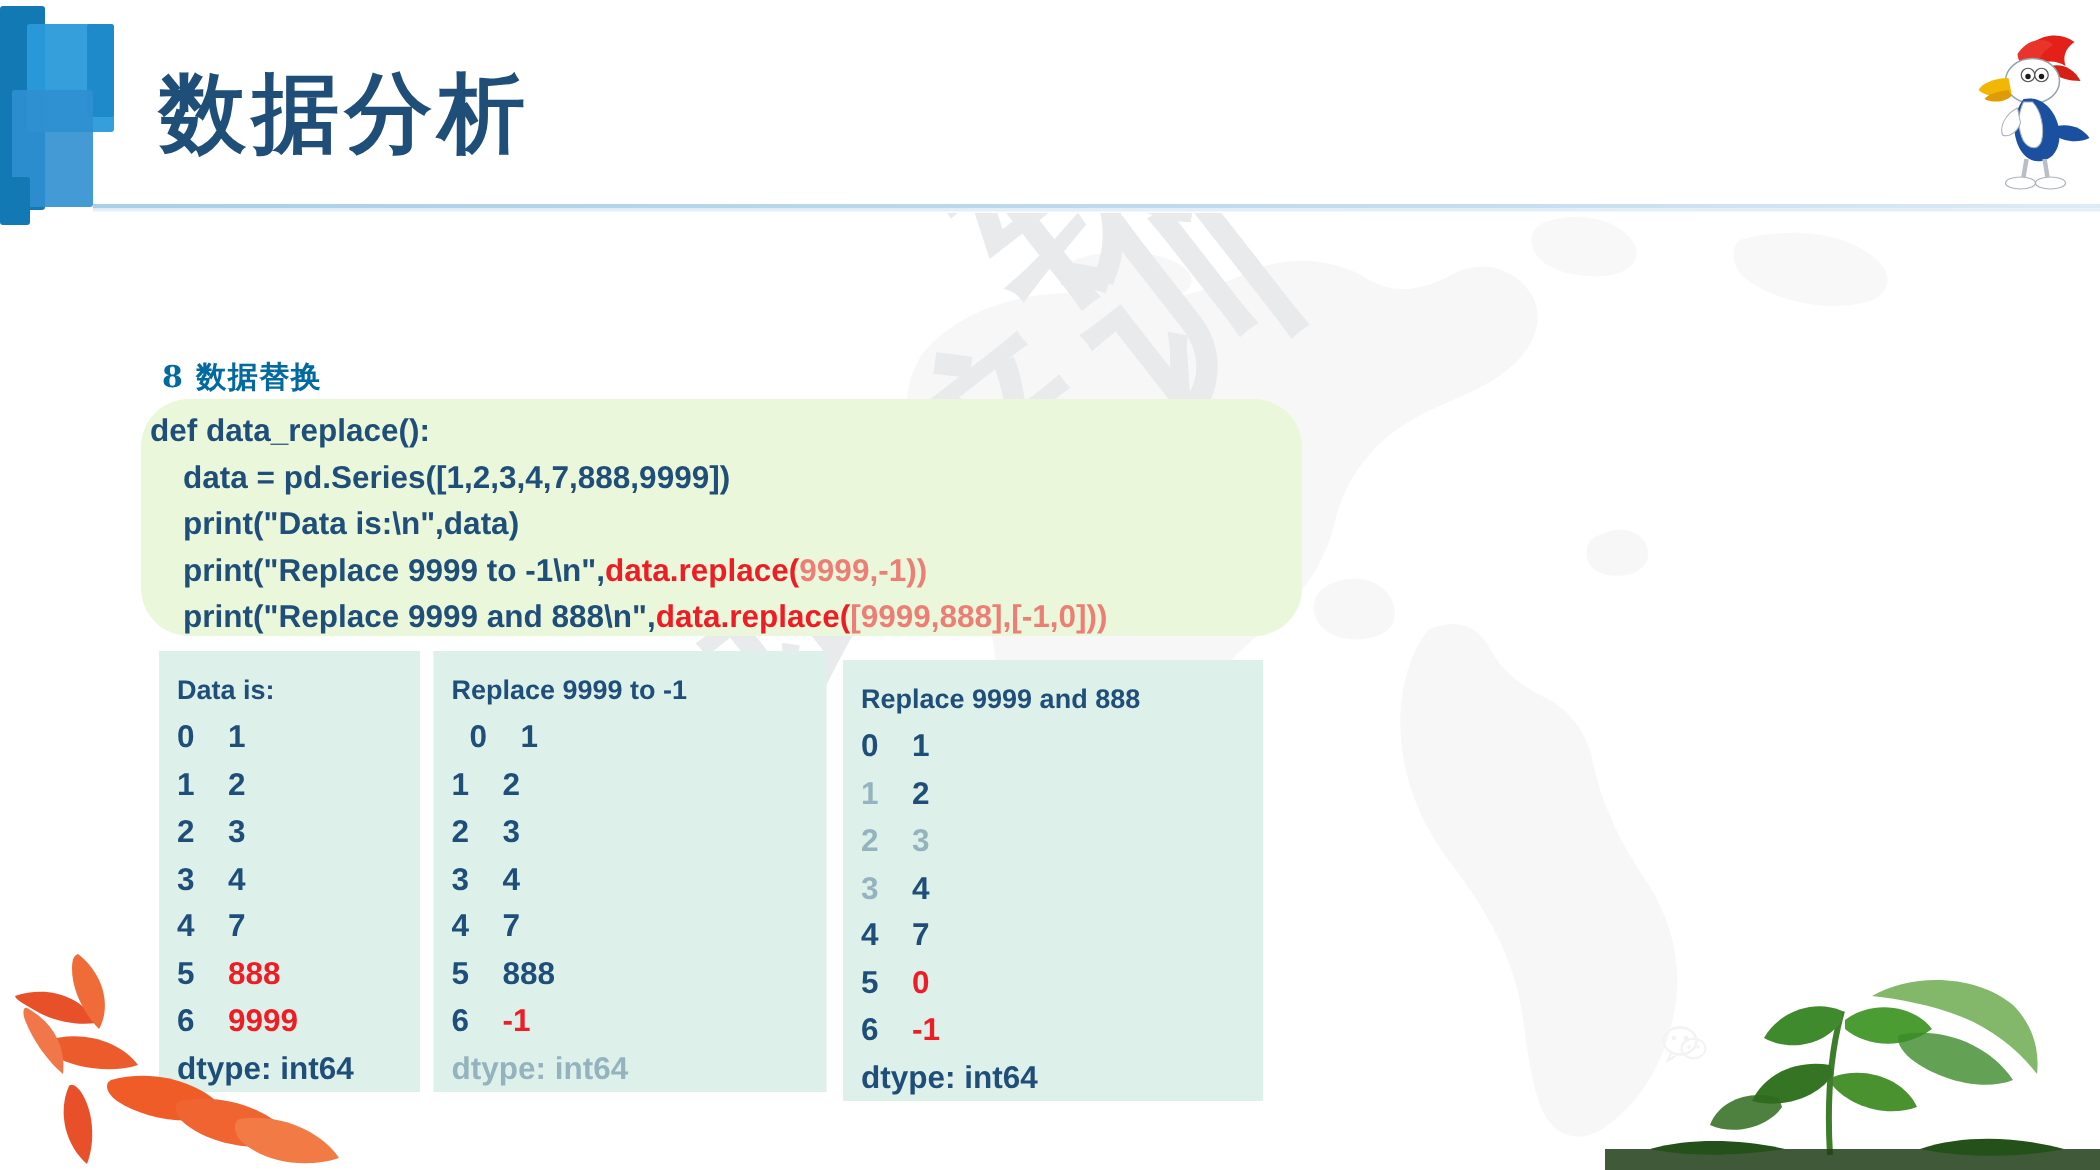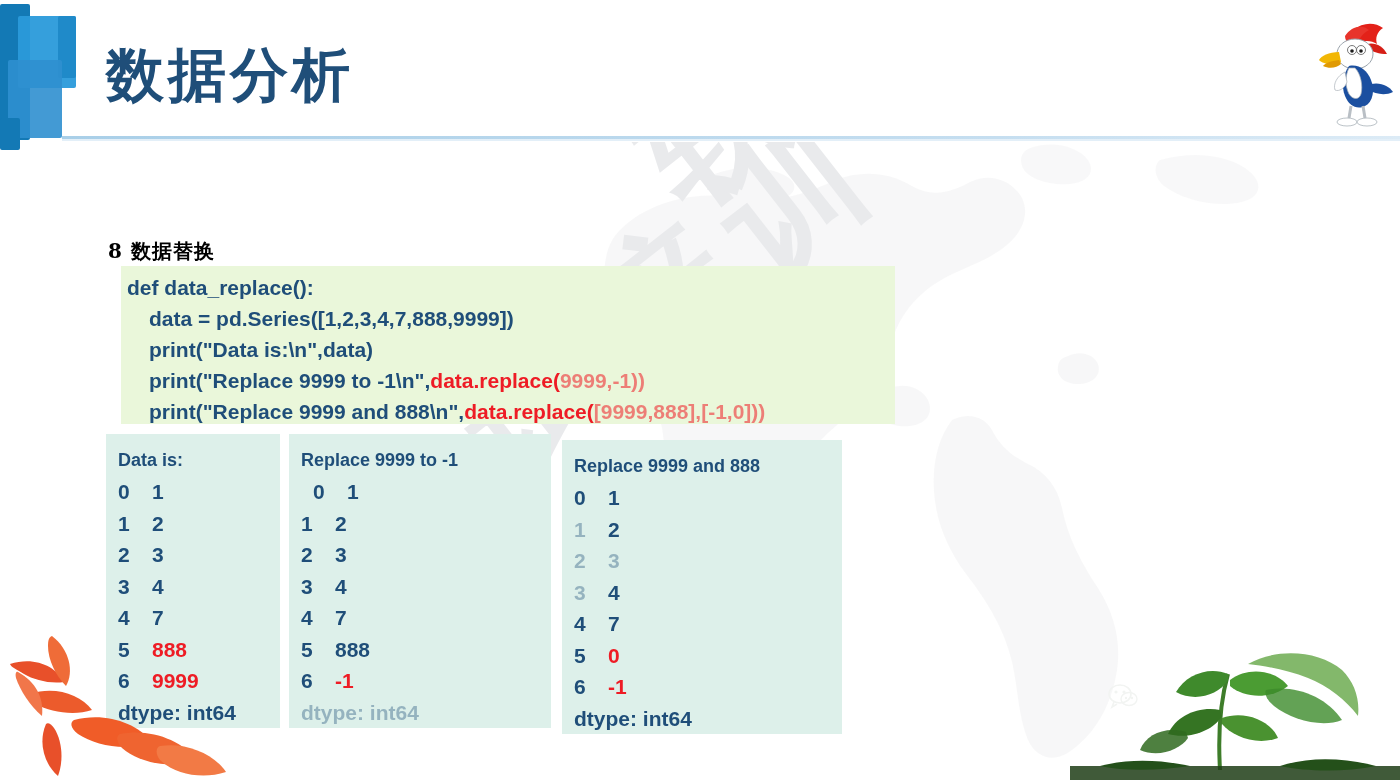--- a/index.html
+++ b/index.html
@@ -121,33 +121,34 @@
     color: #e07b20;
     letter-spacing: 2px;
     white-space: nowrap;
   }
   .sub-heading {
     position: absolute;
     left: 108px; top: 238px;
     font-family: "DejaVu Serif", "Liberation Serif", serif;
     font-size: 20px;
     font-weight: 700;
-    color: #000000;
+    color: #0369a1;
     letter-spacing: 1px;
     white-space: nowrap;
   }
 
   
   .code-block {
     position: absolute;
-    left: 121px; top: 266px;
+    left: 94px; top: 266px;
     width: 774px; height: 158px;
     background: #eaf7da;
     padding: 6px 0 0 0;
     box-sizing: border-box;
+    border-radius: 32px;
   }
   .code-line {
     font-family: "Liberation Sans", "DejaVu Sans", sans-serif;
     font-size: 21px;
     font-weight: 700;
     color: #1f4e79;
     line-height: 31px;
     white-space: pre;
     padding-left: 6px;
   }

